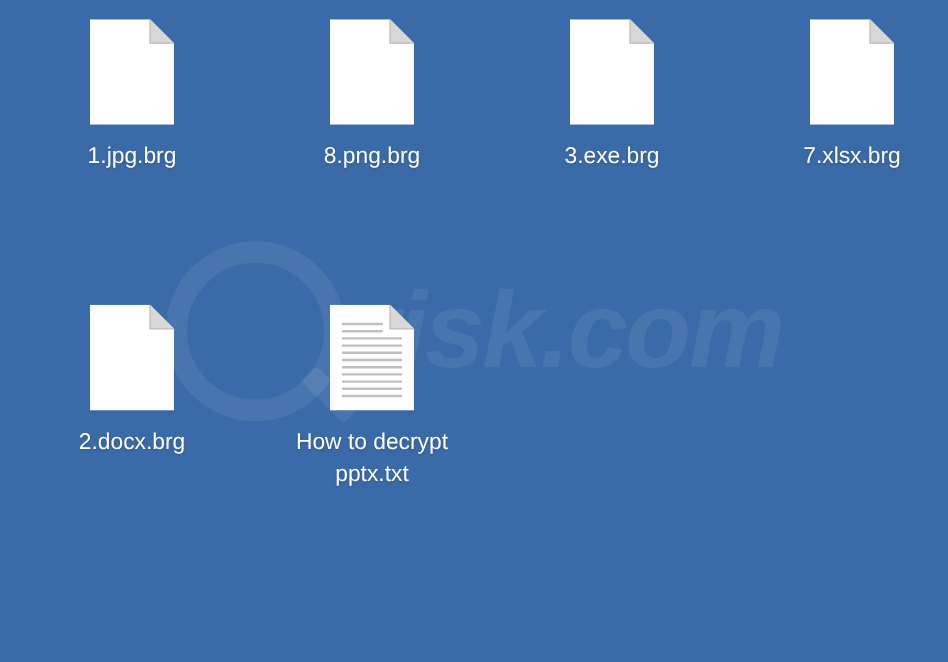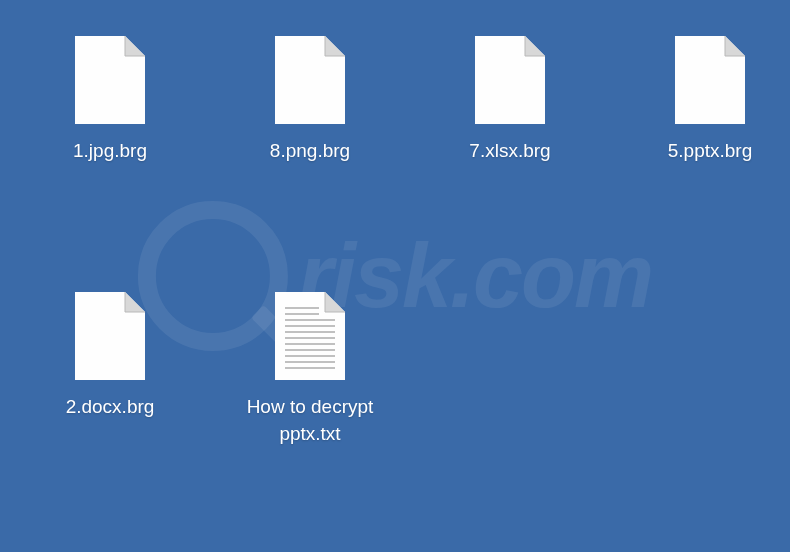--- a/index.html
+++ b/index.html
@@ -15,22 +15,21 @@
       font-size: 18px;
       color: #ffffff;
       position: relative;
       overflow: hidden;
     }
     .desktop {
       padding: 16px 40px;
       display: grid;
       grid-template-columns: repeat(4, 180px);
       grid-template-rows: 230px 230px;
-      gap: 26px 20px;
-      margin-top: 20px;
+      gap: 8px 20px;
     }
     .file-item {
       display: flex;
       flex-direction: column;
       align-items: center;
       width: 140px;
     }
     .file-icon {
       width: 70px;
       height: 88px;
@@ -105,42 +104,42 @@
     <div class="file-icon">
       <svg viewBox="0 0 70 88" width="70" height="88">
         <path d="M 0 0 L 50 0 L 70 20 L 70 88 L 0 88 Z" fill="#fefefe"></path>
         <path d="M 50 0 L 70 20 L 50 20 Z" fill="#d8d8d8"></path>
         <path d="M 50 0 L 50 20 L 70 20" fill="none" stroke="#b8b8b8" stroke-width="1"></path>
       </svg>
     </div>
     <div class="file-label">8.png.brg</div>
   </div>
 
+  <div class="file-item">
+    <div class="file-icon">
+      <svg viewBox="0 0 70 88" width="70" height="88">
+        <path d="M 0 0 L 50 0 L 70 20 L 70 88 L 0 88 Z" fill="#fefefe"></path>
+        <path d="M 50 0 L 70 20 L 50 20 Z" fill="#d8d8d8"></path>
+        <path d="M 50 0 L 50 20 L 70 20" fill="none" stroke="#b8b8b8" stroke-width="1"></path>
+      </svg>
+    </div>
+    <div class="file-label">3.exe.brg</div>
+  </div>
 
   <div class="file-item">
     <div class="file-icon">
       <svg viewBox="0 0 70 88" width="70" height="88">
         <path d="M 0 0 L 50 0 L 70 20 L 70 88 L 0 88 Z" fill="#fefefe"></path>
         <path d="M 50 0 L 70 20 L 50 20 Z" fill="#d8d8d8"></path>
         <path d="M 50 0 L 50 20 L 70 20" fill="none" stroke="#b8b8b8" stroke-width="1"></path>
       </svg>
     </div>
     <div class="file-label">7.xlsx.brg</div>
   </div>
 
-  <div class="file-item">
-    <div class="file-icon">
-      <svg viewBox="0 0 70 88" width="70" height="88">
-        <path d="M 0 0 L 50 0 L 70 20 L 70 88 L 0 88 Z" fill="#fefefe"></path>
-        <path d="M 50 0 L 70 20 L 50 20 Z" fill="#d8d8d8"></path>
-        <path d="M 50 0 L 50 20 L 70 20" fill="none" stroke="#b8b8b8" stroke-width="1"></path>
-      </svg>
-    </div>
-    <div class="file-label">5.pptx.brg</div>
-  </div>
 
   <div class="file-item">
     <div class="file-icon">
       <svg viewBox="0 0 70 88" width="70" height="88">
         <path d="M 0 0 L 50 0 L 70 20 L 70 88 L 0 88 Z" fill="#fefefe"></path>
         <path d="M 50 0 L 70 20 L 50 20 Z" fill="#d8d8d8"></path>
         <path d="M 50 0 L 50 20 L 70 20" fill="none" stroke="#b8b8b8" stroke-width="1"></path>
       </svg>
     </div>
     <div class="file-label">2.docx.brg</div>

